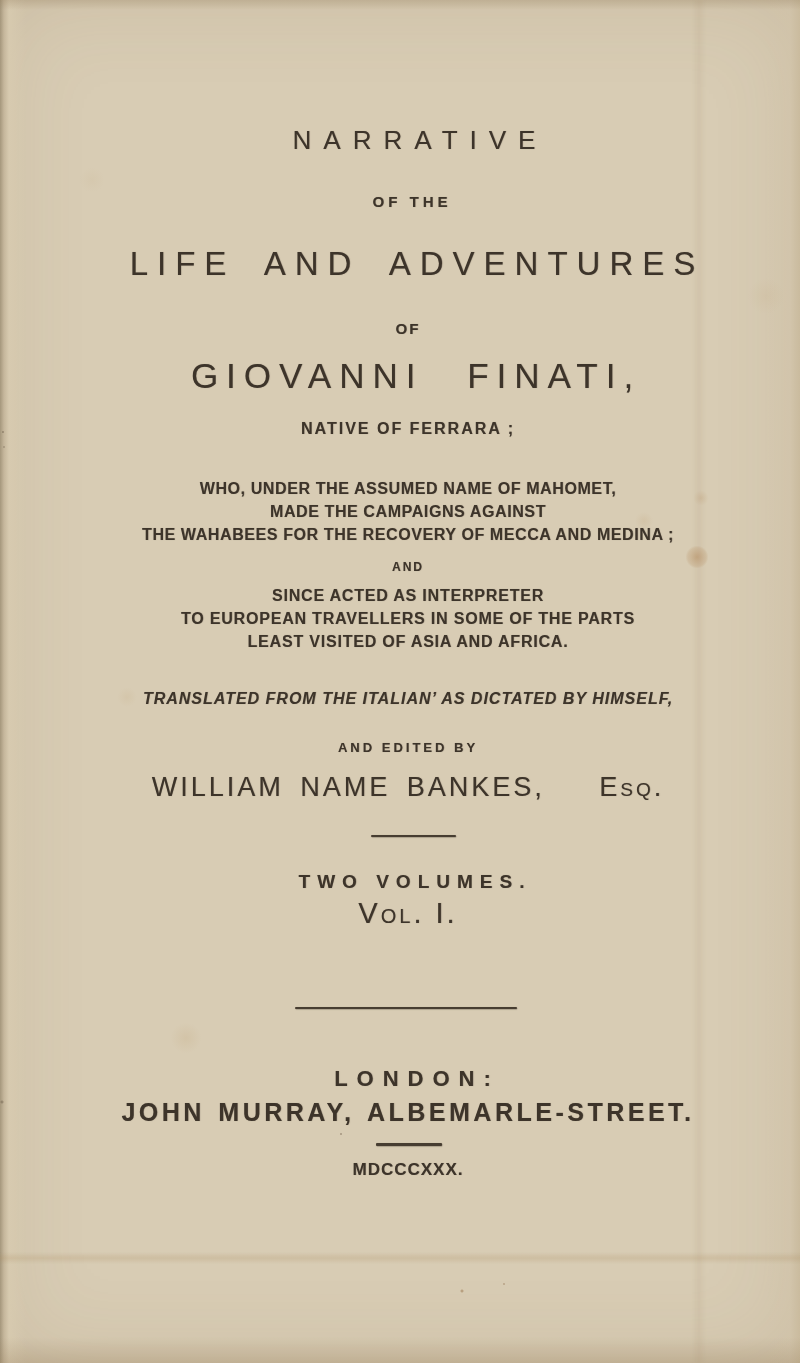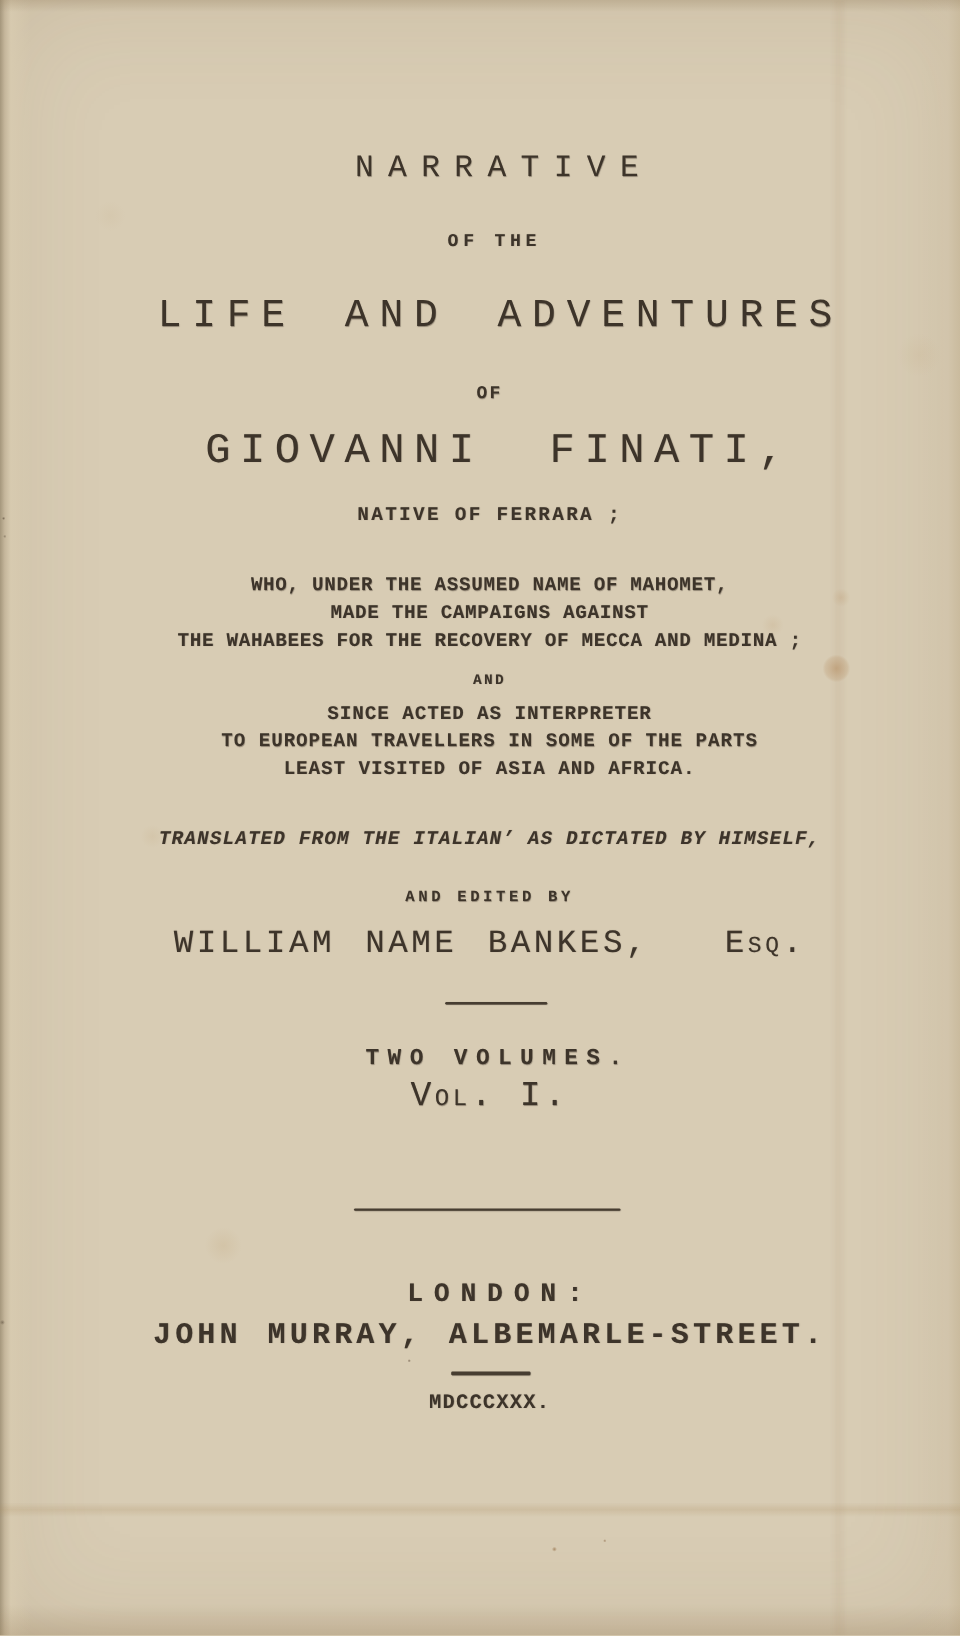--- a/index.html
+++ b/index.html
@@ -10,21 +10,21 @@
   .page {
     position: relative;
     width: 800px;
     height: 1363px;
     overflow: hidden;
     background:
       radial-gradient(ellipse 620px 860px at 54% 42%, rgba(255,252,240,0.30), rgba(255,252,240,0) 75%),
       linear-gradient(180deg, #e5dac5 0%, #eadfcb 28%, #e9decа 60%, #e8dcc6 85%, #e2d5bd 100%),
       #e8ddc8;
     box-shadow: inset 0 0 90px rgba(120,95,60,0.14);
-    font-family: Liberation Mono, monospace;
+    font-family: Liberation Sans, sans-serif;
     color: #3d342a;
   }
   
   .gutter-shadow {
     position: absolute; left: 0; top: 0; width: 26px; height: 100%;
     background: linear-gradient(90deg, #9d8f74 0px, #c3b499 4px, #d8cbb0 9px, rgba(216,203,176,0) 26px);
     opacity: 0.85;
   }
   .right-edge-shadow {
     position: absolute; right: 0; top: 0; width: 34px; height: 100%;

